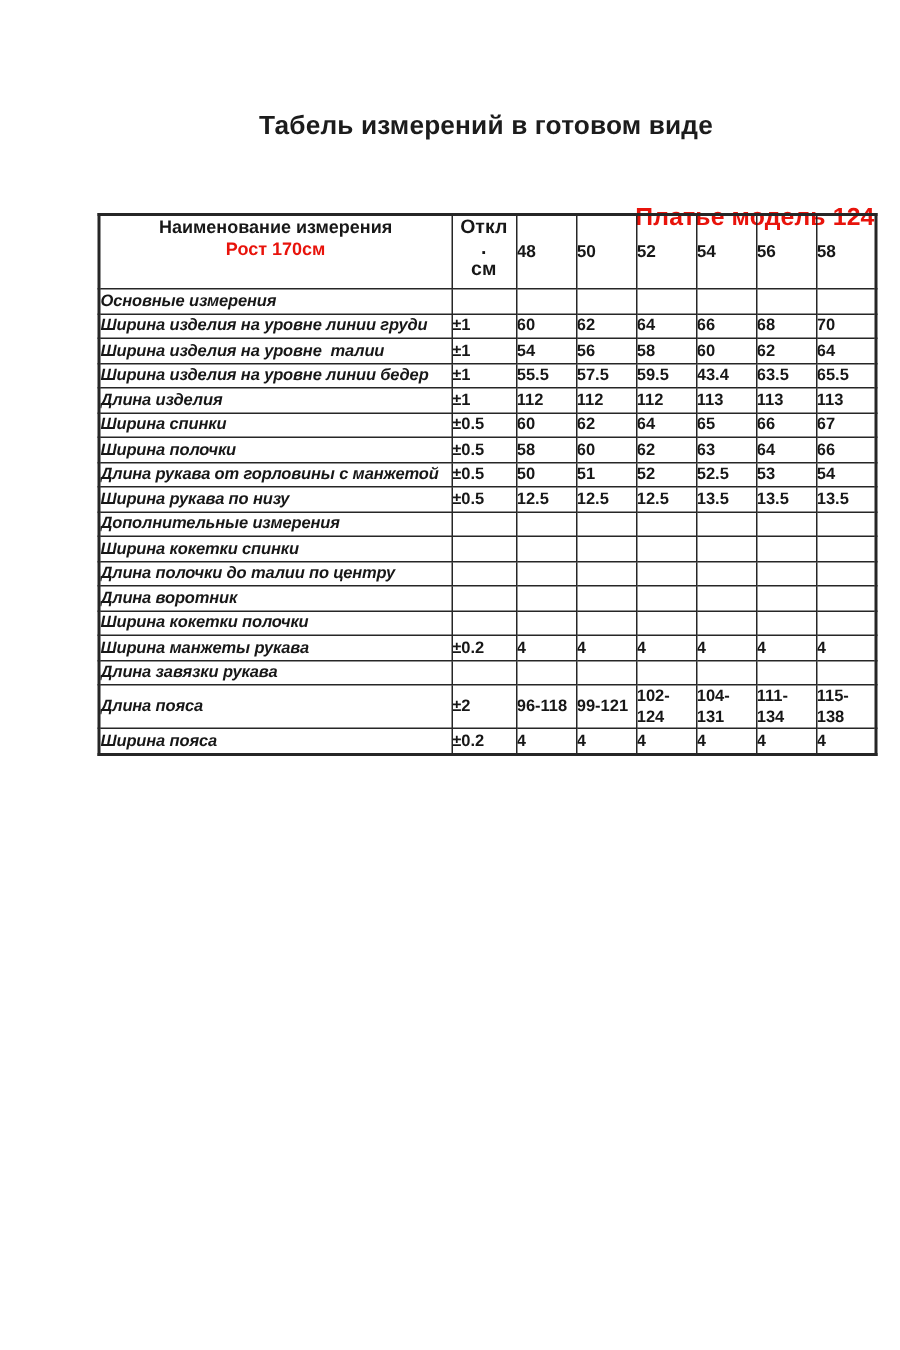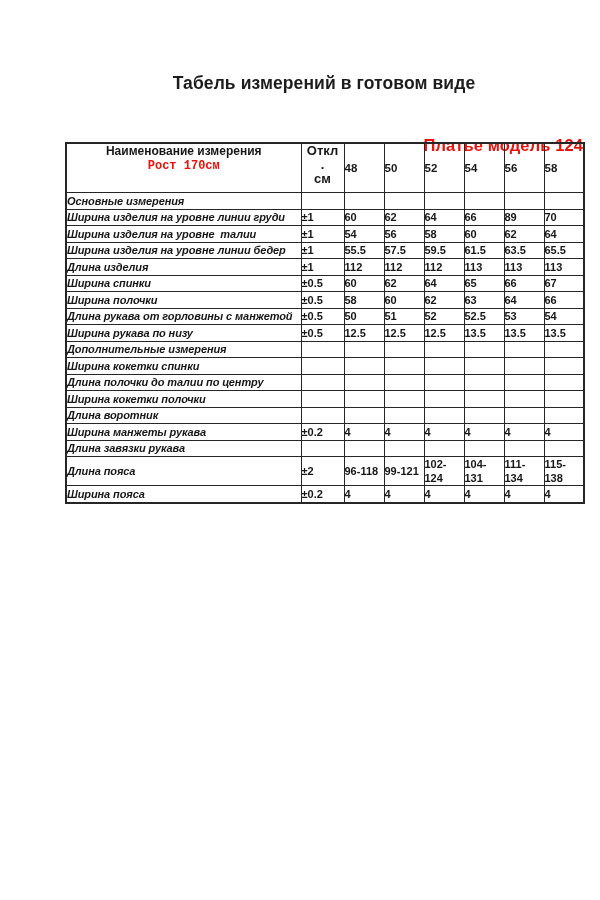--- a/index.html
+++ b/index.html
@@ -25,21 +25,21 @@
     border:2px solid #262626;
     width:518px;
   }
   table.meas td,table.meas th{
     border:1px solid #262626;
     font-weight:700;color:#171717;
     padding:0;overflow:hidden;
   }
   
   th.hname{height:48px;vertical-align:top;text-align:center;font-size:12px;line-height:15px;padding-top:3px;}
-  th.hname .l2{font-weight:700;font-family:Liberation Mono, monospace;}
+  th.hname .l2{font-weight:700;}
   th.hdev{vertical-align:top;text-align:center;font-size:13px;line-height:14px;padding-top:3px;}
   th.hsize{vertical-align:middle;text-align:left;font-size:11.5px;padding-bottom:8px;}
   
   tr.dr td{height:15.5px;font-size:11px;line-height:14px;vertical-align:middle;}
   td.lbl{padding-left:4px;white-space:pre;letter-spacing:-.1px;text-align:left;font-style:italic;}
   td.dev{padding-left:9px;text-align:left;}
   td.val{padding-left:10px;text-align:left;}
 </style>
 </head>
 <body>
@@ -89,40 +89,40 @@
           <td class="val"></td>
           <td class="val"></td>
         </tr>
         <tr class="dr">
           <td class="lbl">Ширина изделия на уровне линии груди</td>
           <td class="dev">±1</td>
           <td class="val">60</td>
           <td class="val">62</td>
           <td class="val">64</td>
           <td class="val">66</td>
-          <td class="val">89</td>
+          <td class="val">68</td>
           <td class="val">70</td>
         </tr>
         <tr class="dr">
           <td class="lbl">Ширина изделия на уровне  талии</td>
           <td class="dev">±1</td>
           <td class="val">54</td>
           <td class="val">56</td>
           <td class="val">58</td>
           <td class="val">60</td>
           <td class="val">62</td>
           <td class="val">64</td>
         </tr>
         <tr class="dr">
           <td class="lbl">Ширина изделия на уровне линии бедер</td>
           <td class="dev">±1</td>
           <td class="val">55.5</td>
           <td class="val">57.5</td>
           <td class="val">59.5</td>
-          <td class="val">61.5</td>
+          <td class="val">43.4</td>
           <td class="val">63.5</td>
           <td class="val">65.5</td>
         </tr>
         <tr class="dr">
           <td class="lbl">Длина изделия</td>
           <td class="dev">±1</td>
           <td class="val">112</td>
           <td class="val">112</td>
           <td class="val">112</td>
           <td class="val">113</td>
@@ -193,31 +193,31 @@
           <td class="lbl">Длина полочки до талии по центру</td>
           <td class="dev"></td>
           <td class="val"></td>
           <td class="val"></td>
           <td class="val"></td>
           <td class="val"></td>
           <td class="val"></td>
           <td class="val"></td>
         </tr>
         <tr class="dr">
+          <td class="lbl">Длина воротник</td>
+          <td class="dev"></td>
+          <td class="val"></td>
+          <td class="val"></td>
+          <td class="val"></td>
+          <td class="val"></td>
+          <td class="val"></td>
+          <td class="val"></td>
+        </tr>
+        <tr class="dr">
           <td class="lbl">Ширина кокетки полочки</td>
-          <td class="dev"></td>
-          <td class="val"></td>
-          <td class="val"></td>
-          <td class="val"></td>
-          <td class="val"></td>
-          <td class="val"></td>
-          <td class="val"></td>
-        </tr>
-        <tr class="dr">
-          <td class="lbl">Длина воротник</td>
           <td class="dev"></td>
           <td class="val"></td>
           <td class="val"></td>
           <td class="val"></td>
           <td class="val"></td>
           <td class="val"></td>
           <td class="val"></td>
         </tr>
         <tr class="dr">
           <td class="lbl">Ширина манжеты рукава</td>

